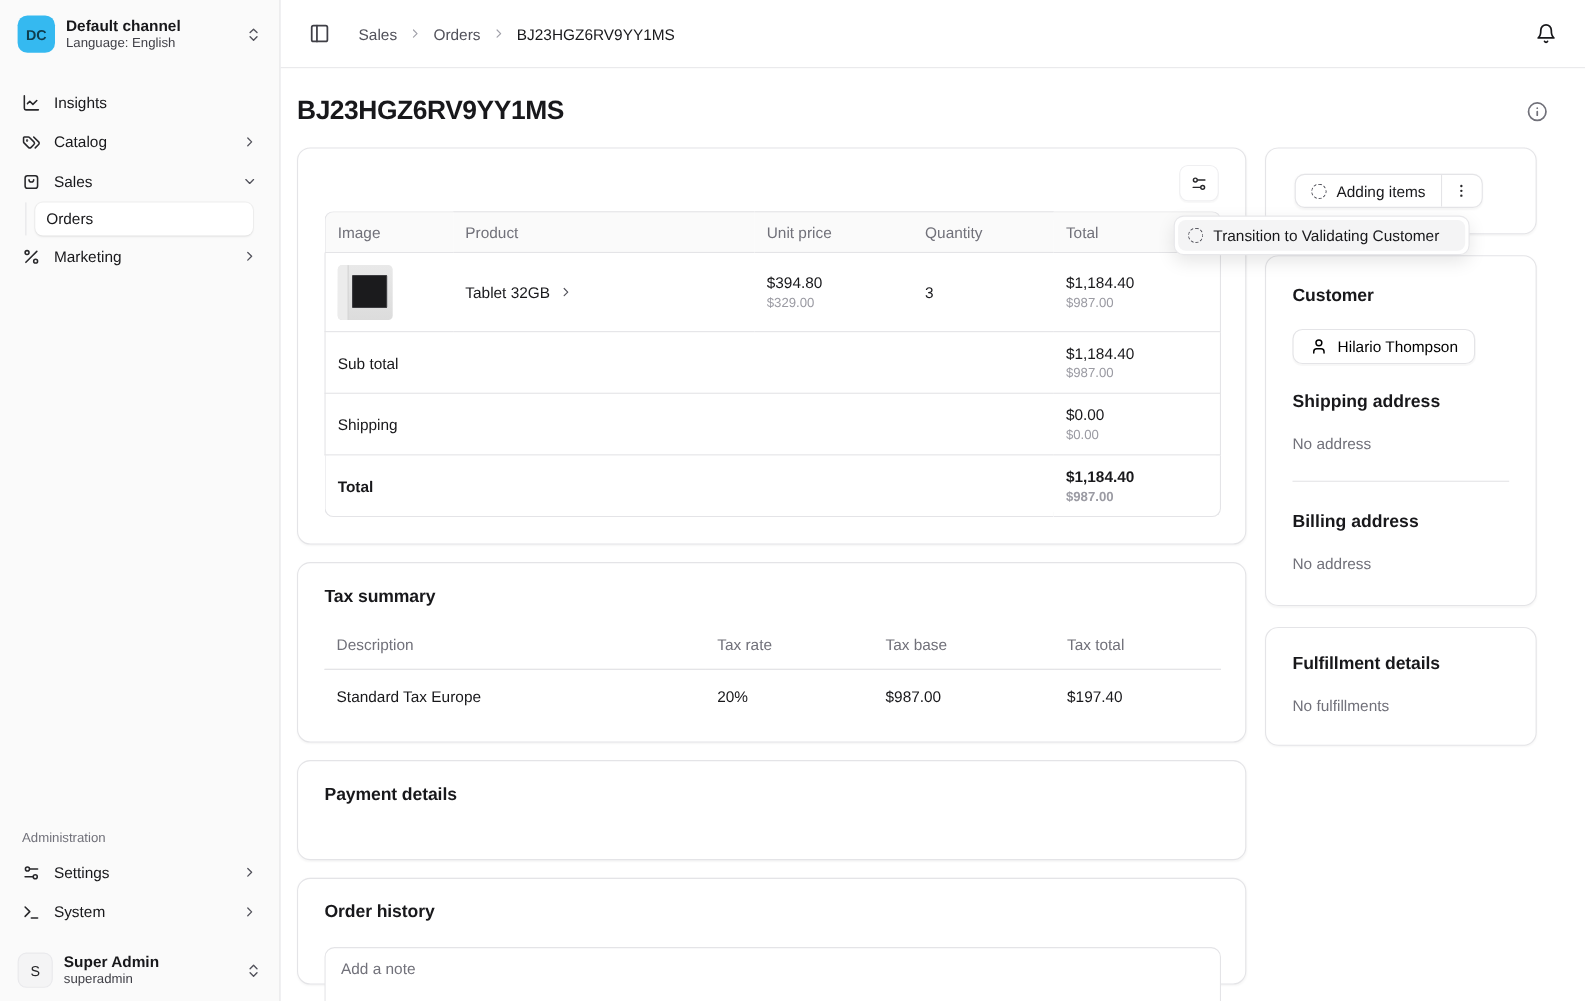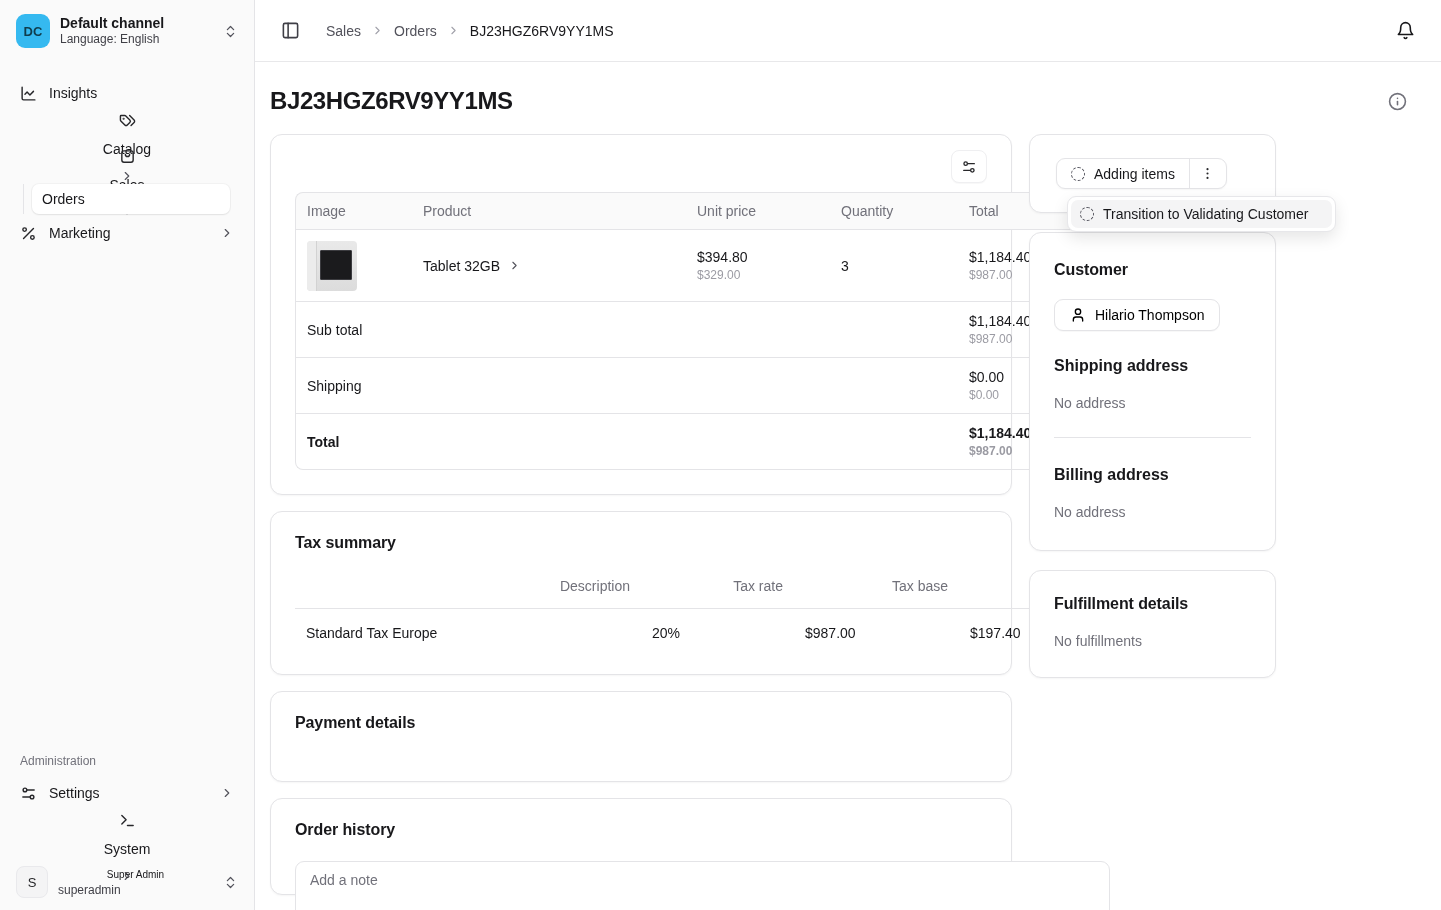--- a/index.html
+++ b/index.html
@@ -14,49 +14,49 @@
   .channel-meta { flex:1; min-width:0; }
   .channel-name { font-size:14px; font-weight:700; line-height:17px; color:#18181b; }
   .channel-lang { font-size:12px; line-height:15px; color:#3f3f46; }
   .icon { display:inline-flex; align-items:center; justify-content:center; flex:0 0 auto; }
   .icon svg { display:block; }
   .muted-ic { color:#52525b; }
 
   .nav { margin-top:26px; display:flex; flex-direction:column; }
   .nav-item { display:flex; align-items:center; gap:12px; height:34px; padding:0 6px; border-radius:8px; font-size:14px; color:#18181b; cursor:pointer; }
   .nav-item .grow { flex:1; }
-  .nav-item + .nav-item { margin-top:2px;flex-direction:column; }
+  .nav-item + .nav-item { margin-top:2px; }
   .nav-ic { color:#27272a; }
   .submenu { margin:2px 10px 2px 9px; padding-left:8px; border-left:1px solid #e4e4e7; }
   .sub-item { display:flex; align-items:center; height:30px; padding:0 10px; font-size:14px; color:#18181b; border-radius:7px; cursor:pointer; }
   .sub-item.active { background:#fff; box-shadow:0 1px 2px rgba(0,0,0,.07), 0 0 0 1px rgba(0,0,0,.03); }
 
   .sidebar-spacer { flex:1; }
   .admin-label { font-size:12px; color:#71717a; padding:0 6px; margin-bottom:8px; }
   .user-row { display:flex; align-items:center; gap:10px; margin-top:18px; padding:2px; border-radius:8px; cursor:pointer; }
   .user-avatar { width:32px; height:32px; border-radius:8px; background:#f4f4f5; border:1px solid #e9e9ec; color:#27272a; font-size:13px; display:flex; align-items:center; justify-content:center; }
-  .user-name { font-size:10px; font-weight:400; line-height:17px;text-align:center; }
+  .user-name { font-size:14px; font-weight:700; line-height:17px; }
   .user-sub { font-size:12px; color:#3f3f46; line-height:15px; }
 
   
   .main { flex:1; display:flex; flex-direction:column; min-width:0; }
   .topbar { height:62px; border-bottom:1px solid #e8e8ea; display:flex; align-items:center; padding:0 26px; gap:14px; }
   .crumbs { display:flex; align-items:center; gap:10px; margin-left:12px; font-size:14px; }
   .crumb { color:#52525b; cursor:pointer; }
   .crumb.current { color:#18181b; cursor:default; }
   .crumb-sep { color:#a1a1aa; display:flex; }
   .topbar .spacer { flex:1; }
 
   .content { flex:1; position:relative; padding:20px 16px 0 15px; overflow:hidden; }
   .title-row { display:flex; align-items:center; justify-content:space-between; padding:0 0 0 0; height:38px; margin-bottom:14px; }
   .page-title { font-size:24px; font-weight:700; letter-spacing:-.4px; }
   .info-btn { color:#71717a; cursor:pointer; margin-right:18px; }
 
   .cols { display:flex; gap:17px; align-items:flex-start; }
-  .col-left { width:742px; display:flex; flex-direction:column; gap:16px; }
+  .col-left { width:863px; display:flex; flex-direction:column; gap:16px; }
   .col-right { width:247px; display:flex; flex-direction:column; gap:19px; }
   .card { background:#fff; border:1px solid #e4e4e7; border-radius:12px; box-shadow:0 1px 2px rgba(0,0,0,.04); }
 
   
   .order-card { padding:15px 24px 24px; }
   .order-card-toolbar { display:flex; justify-content:flex-end; margin-bottom:9px; }
   .tool-btn { width:36px; height:33px; border:1px solid #efeff1; background:#fff; border-radius:8px; display:flex; align-items:center; justify-content:center; color:#27272a; cursor:pointer; box-shadow:0 1px 1px rgba(0,0,0,.03); }
 
   table.order-table { width:815px; border-collapse:separate; border-spacing:0; table-layout:fixed; font-size:14px; }
   .order-table col.c1{width:117px}.order-table col.c2{width:274px}.order-table col.c3{width:144px}.order-table col.c4{width:128px}.order-table col.c5{width:152px}
@@ -76,21 +76,21 @@
   .thumb { width:50px; height:50px; border-radius:4px; background:linear-gradient(180deg,#e9e9e9,#dcdcdc); position:relative; overflow:hidden; }
   .thumb::before { content:""; position:absolute; left:0; top:0; bottom:0; width:9px; background:#ececec; border-right:1px solid #d2d2d2; }
   .thumb::after { content:""; position:absolute; left:13px; top:9px; right:5px; bottom:11px; background:#1b1b1d; border:1px solid #3c3c40; border-radius:1px; }
   .product-link { display:inline-flex; align-items:center; gap:8px; cursor:pointer; }
 
   
   .tax-card { padding:22px 24px 27px; }
   .card-title { font-size:16px; font-weight:700; letter-spacing:-.1px; }
   table.flat-table { width:815px; border-collapse:collapse; table-layout:fixed; font-size:14px; margin-top:18px; }
   .flat-table col.t1{width:346px}.flat-table col.t2{width:153px}.flat-table col.t3{width:165px}.flat-table col.t4{width:151px}
-  .flat-table th { color:#71717a; font-weight:400; text-align:right; padding:8px 11px 14px; border-bottom:1px solid #e4e4e7; }
+  .flat-table th { color:#71717a; font-weight:400; text-align:left; padding:8px 11px 14px; border-bottom:1px solid #e4e4e7; }
   .flat-table td { padding:16px 11px 6px; text-align:left; }
 
   .payment-card { padding:22px 24px; height:91px; }
   .history-card { padding:22px 24px; height:97px; }
   .note-box { margin-top:22px; width:815px; }
   .note-input { width:100%; height:64px; border:1px solid #e4e4e7; border-radius:9px; padding:10px 14px; font-size:14px; font-family:"Liberation Sans","DejaVu Sans",sans-serif; color:#18181b; resize:none; outline:none; background:#fff; }
   .note-input::placeholder { color:#71717a; }
 
   
   .state-card { height:79px; display:flex; align-items:center; padding:0 26px; }

